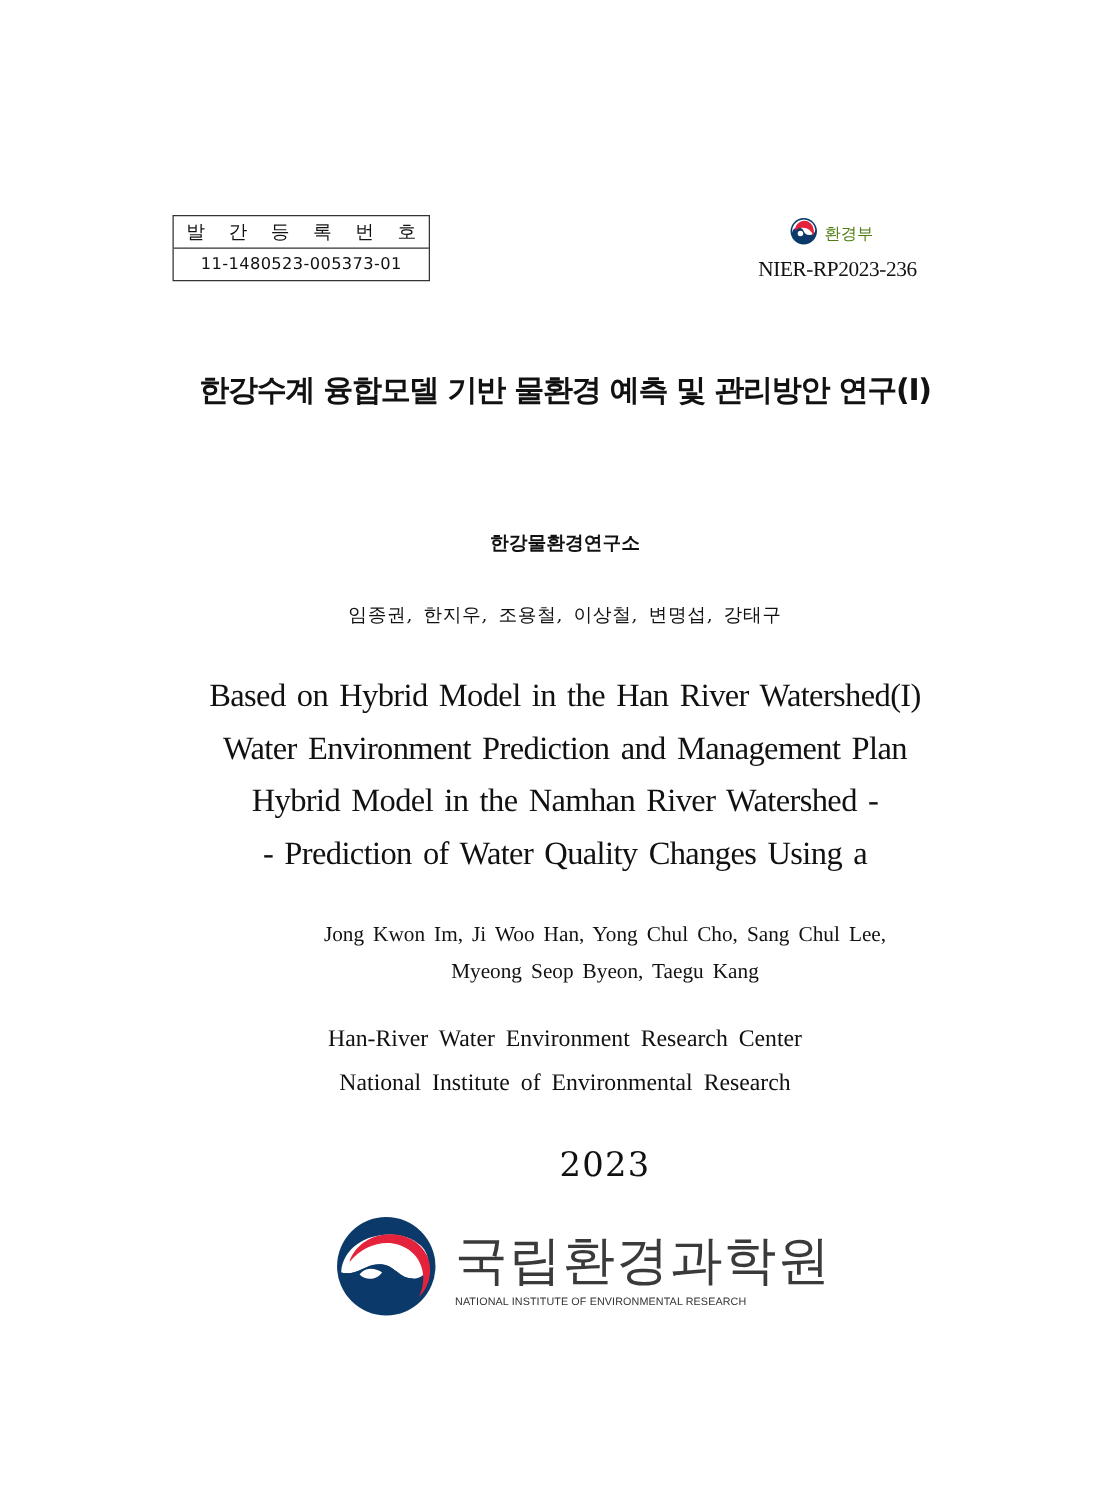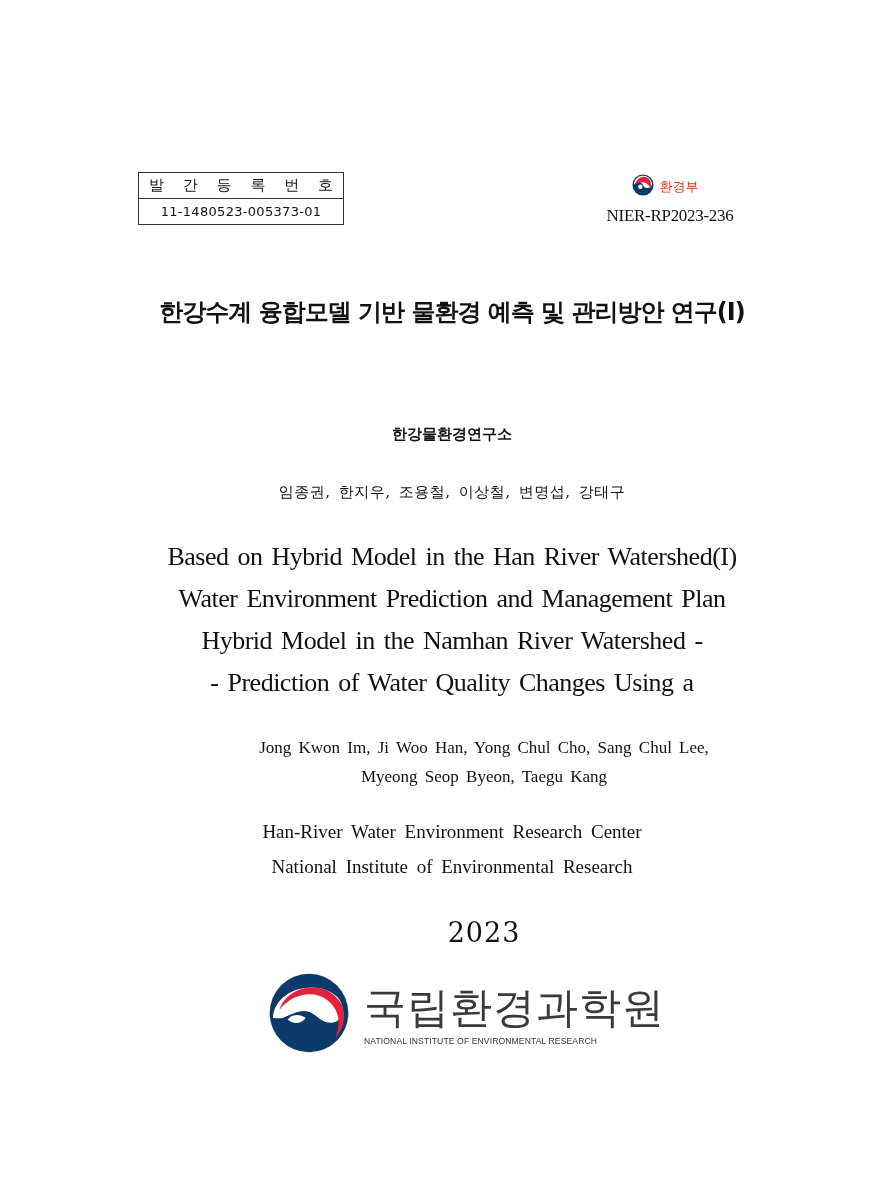--- a/index.html
+++ b/index.html
@@ -4,21 +4,21 @@
 <style>
   html, body { margin: 0; padding: 0; background: #ffffff; }
   body { width: 877px; height: 1200px; position: relative; overflow: hidden; color: #111; font-family: "DejaVu Serif", serif; }
   .reg-box { position: absolute; left: 138px; top: 172px; width: 204px; border: 1px solid #333; font-family: "DejaVu Sans", sans-serif; }
   .reg-box .row { height: 25px; display: flex; align-items: center; justify-content: center; }
   .reg-box .row + .row { border-top: 1px solid #333; }
   .reg-box .hdr { font-size: 15px; letter-spacing: 7px; padding-left: 7px; }
   .reg-box .num { font-size: 13px; letter-spacing: 0.3px; }
   .ministry { position: absolute; left: 595px; top: 174px; width: 150px; text-align: center; }
   .ministry .top { display: flex; align-items: center; justify-content: center; gap: 6px; margin-left: -10px; }
-  .ministry .name { font-family: "DejaVu Sans", sans-serif; font-size: 13px; color: #c2410c; }
+  .ministry .name { font-family: "DejaVu Sans", sans-serif; font-size: 13px; color: #4d7c0f; }
   .ministry .code { font-family: "Liberation Serif", serif; font-size: 17px; margin-top: 6px; letter-spacing: -0.3px; }
   .center { position: absolute; left: 16px; width: 872px; text-align: center; }
   .kr-title { font-family: "DejaVu Sans", sans-serif; font-weight: bold; font-size: 24px; letter-spacing: -1px; line-height: 40px; }
   .kr-center { font-family: "DejaVu Serif", serif; font-weight: bold; font-size: 15px; }
   .kr-authors { font-family: "DejaVu Serif", serif; font-size: 15px; letter-spacing: 0.5px; word-spacing: 3px; }
   .en-title { font-family: "Liberation Serif", serif; font-size: 26px; line-height: 42px; letter-spacing: -0.5px; word-spacing: 3px; }
   .en-authors { font-family: "Liberation Serif", serif; font-size: 17px; line-height: 29px; word-spacing: 3px; }
   .en-inst { font-family: "Liberation Serif", serif; font-size: 19px; line-height: 35px; word-spacing: 4px; }
   .year { font-family: "DejaVu Serif", serif; font-size: 27px; letter-spacing: 1px; padding-left: 32px; }
   .logo { position: absolute; left: 268px; top: 972px; display: flex; align-items: center; gap: 14px; }

